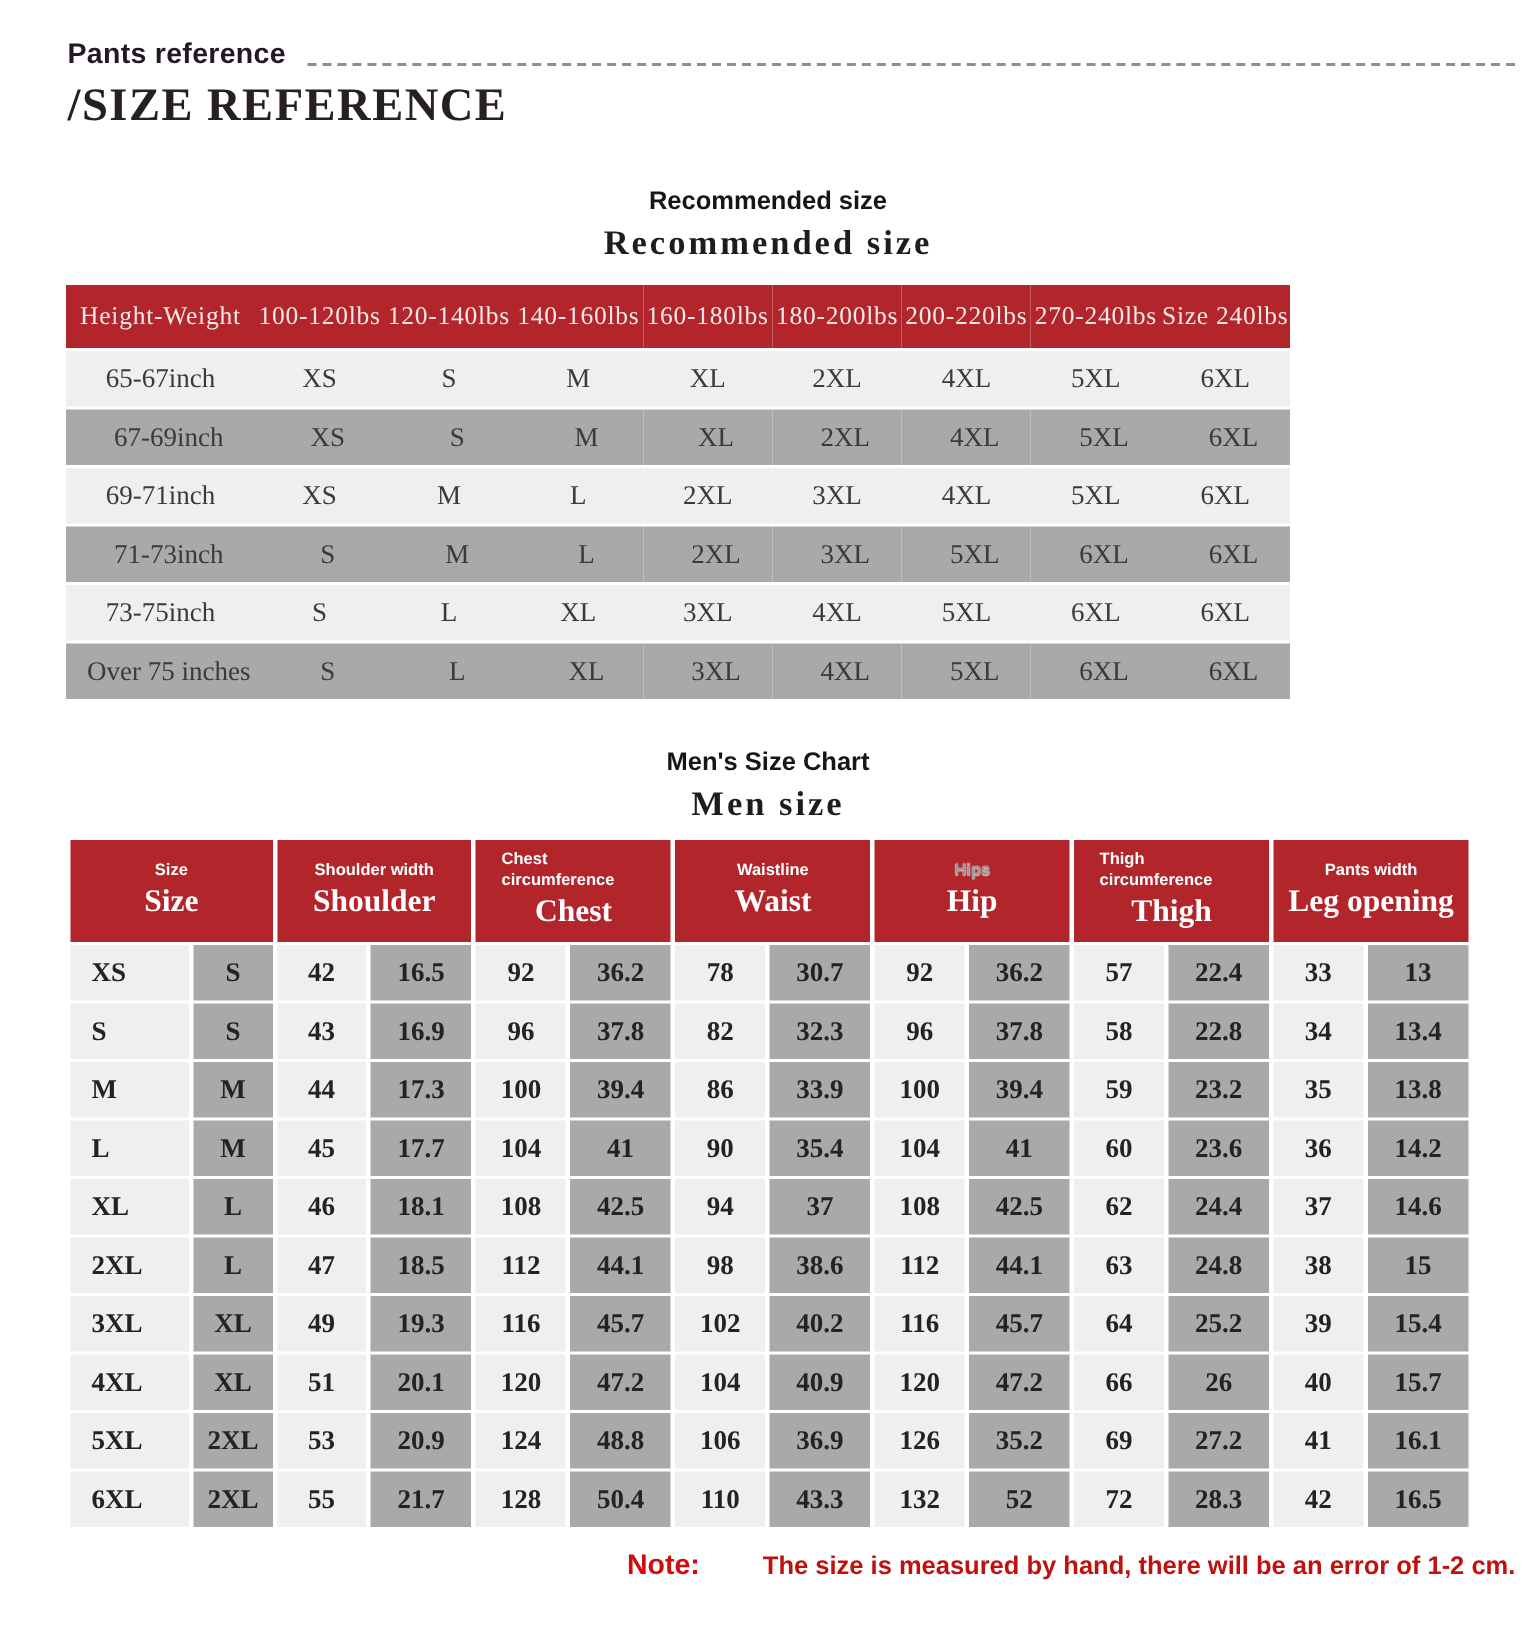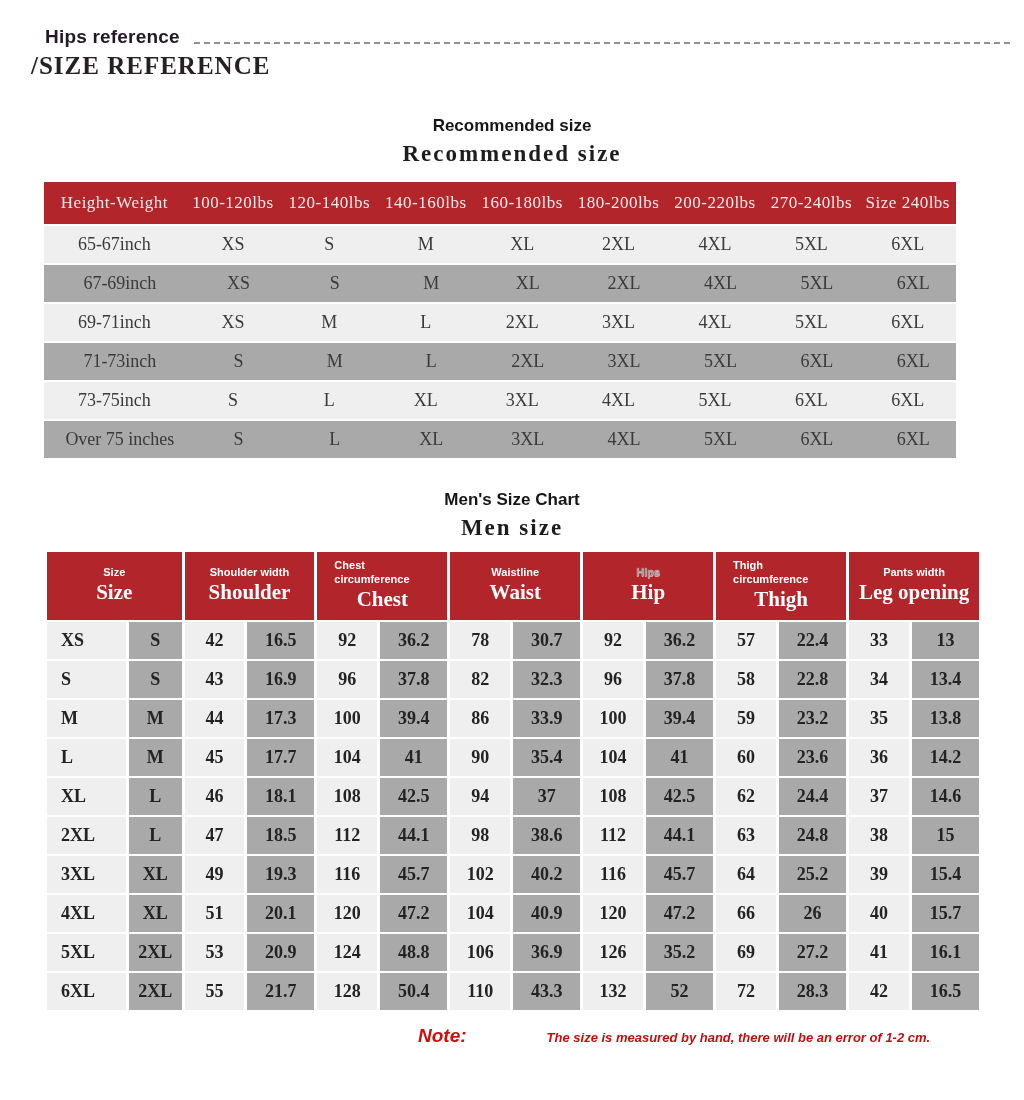--- a/index.html
+++ b/index.html
@@ -3,31 +3,31 @@
 <meta charset="utf-8">
 <style>
   html,body{margin:0;padding:0;background:#ffffff;}
   body{width:1024px;height:1100px;overflow:hidden;font-family:"Liberation Sans",sans-serif;}
   .page{position:relative;width:1024px;height:1100px;}
 
   
   .eyebrow-row{display:flex;align-items:flex-end;margin:26px 14px 0 45px;}
   .eyebrow{font-size:19px;font-weight:bold;color:#241726;letter-spacing:.2px;}
   .dash-line{flex:1;border-top:2px dashed #8f8f8f;margin:0 0 4px 14px;}
-  .page-title{font-family:"Liberation Serif",serif;font-size:25px;font-weight:bold;
-    color:#262024;margin:4px 0 0 31px;letter-spacing:1px;}
+  .page-title{font-family:"Liberation Serif",serif;font-size:31px;font-weight:bold;
+    color:#262024;margin:4px 0 0 45px;letter-spacing:1px;}
 
   
   .sec-title-sans{text-align:center;font-size:17px;font-weight:bold;color:#161616;margin-top:36px;}
   .sec-title-serif{text-align:center;font-family:"Liberation Serif",serif;font-size:23px;
     font-weight:bold;color:#1d1d1d;margin-top:5px;letter-spacing:2px;}
 
   
   table{border-collapse:separate;table-layout:fixed;}
-  .t1{width:912px;margin:13px 0 0 44px;border-spacing:0 2px;}
+  .t1{width:816px;margin:13px 0 0 44px;border-spacing:0 2px;}
   .t1 thead th{background:var(--red);color:#f3e9e9;font-family:"Liberation Serif",serif;
     font-weight:normal;font-size:17px;height:40px;letter-spacing:.5px;}
   .t1 tbody td{height:35px;text-align:center;font-family:"Liberation Serif",serif;
     font-size:18px;color:#3a3a3a;}
   .t1 tr.even td{background:var(--light);}
   .t1 tr.odd td{background:var(--gray);padding-left:12px;}
   .t1 tr:last-child td.rowlabel{font-size:18px;}
 
   
   .t2{width:938px;margin:9px 0 0 44px;border-spacing:3px 2px;}
@@ -40,31 +40,31 @@
   .t2 td{height:35px;text-align:center;font-family:"Liberation Serif",serif;
     font-weight:bold;font-size:18px;color:#232323;}
   .t2 td.light{background:var(--light);}
   .t2 td.gray{background:var(--gray);}
   .t2 td.subhdr{font-size:19px;}
   .t2 td.sizecol{text-align:left;padding-left:14px;}
   .t2 td.brand{font-size:17px;padding-left:4px;}
 
   
   .note{margin:13px 0 0 418px;}
-  .note-row{display:flex;align-items:baseline;gap:80px;font-style:italic;}
+  .note-row{display:flex;align-items:baseline;gap:42px;}
   .note-label{font-size:19px;font-weight:bold;color:#cf0d0d;}
-  .note-small{font-size:13px;font-weight:bold;color:#c01111;}
+  .note-small{font-size:17px;font-weight:bold;color:#c01111;}
 </style>
 </head>
 <body>
 
 <div class="page">
 
   <div class="eyebrow-row">
-    <span class="eyebrow">Hips reference</span>
+    <span class="eyebrow">Pants reference</span>
     <span class="dash-line"></span>
   </div>
   <div class="page-title">/SIZE REFERENCE</div>
 
   <div class="sec-title-sans">Recommended size</div>
   <div class="sec-title-serif">Recommended size</div>
 
   <table class="t1">
     <colgroup>
         <col style="width: 15.4%;">

